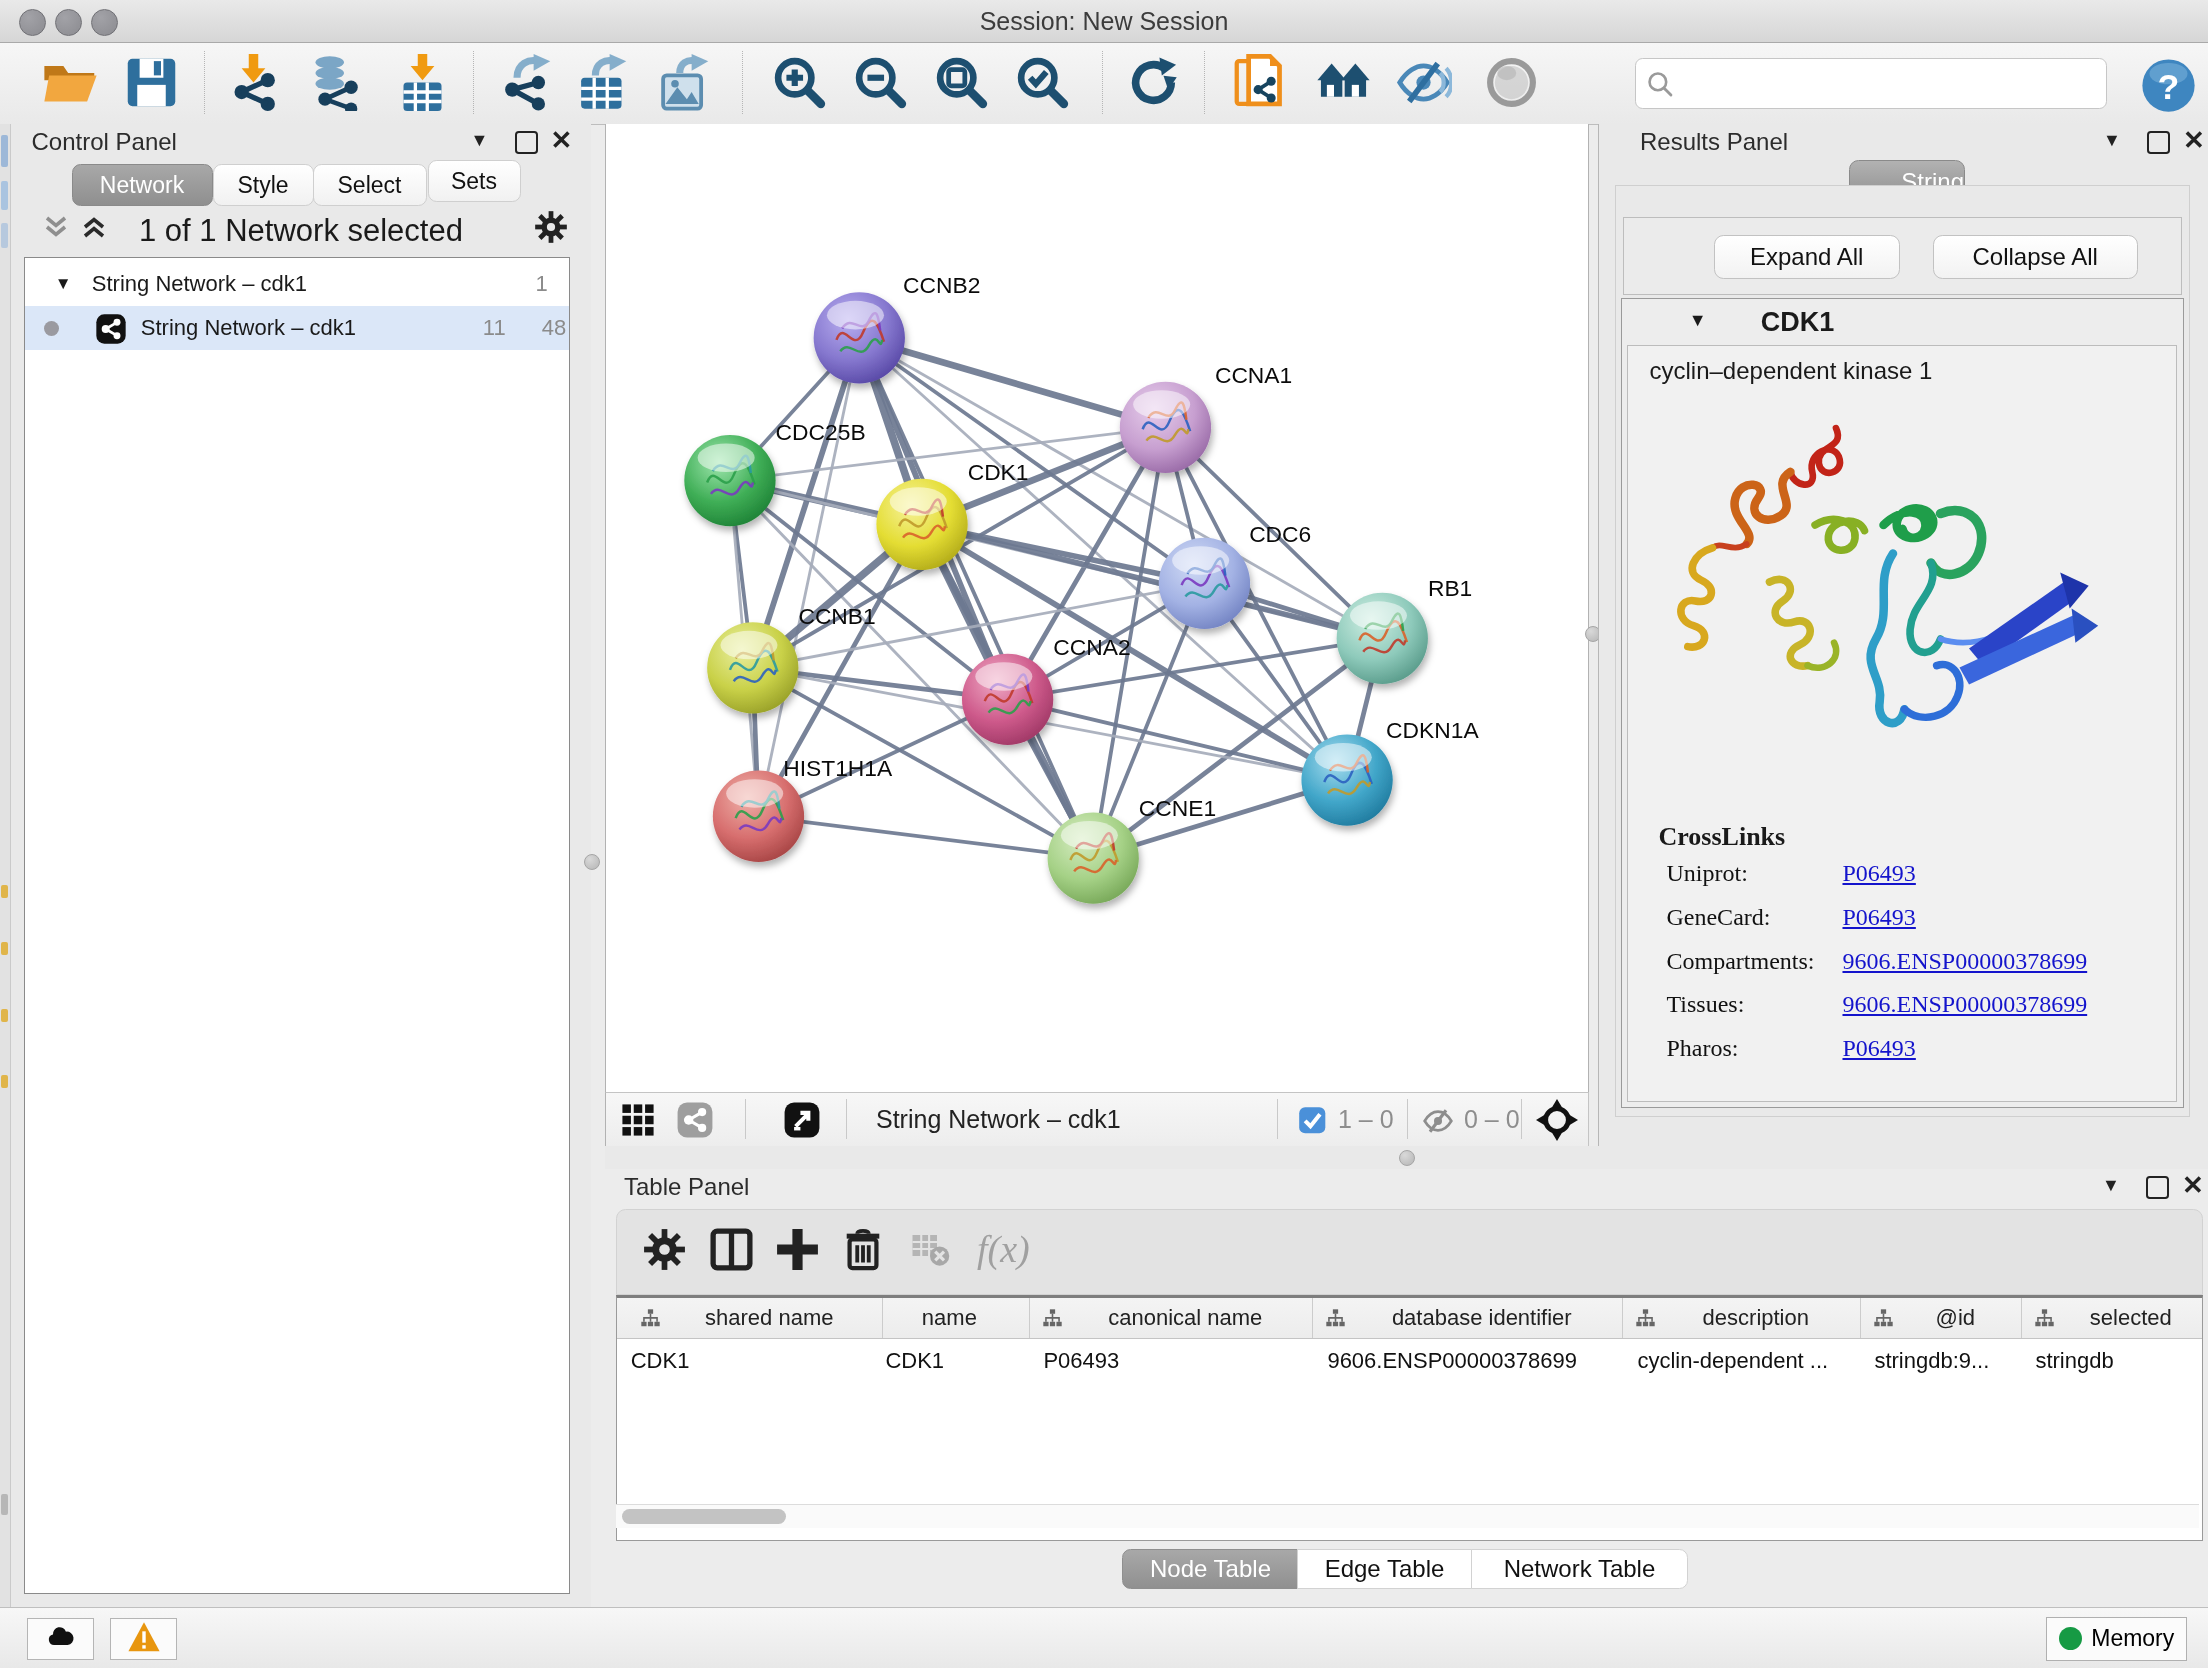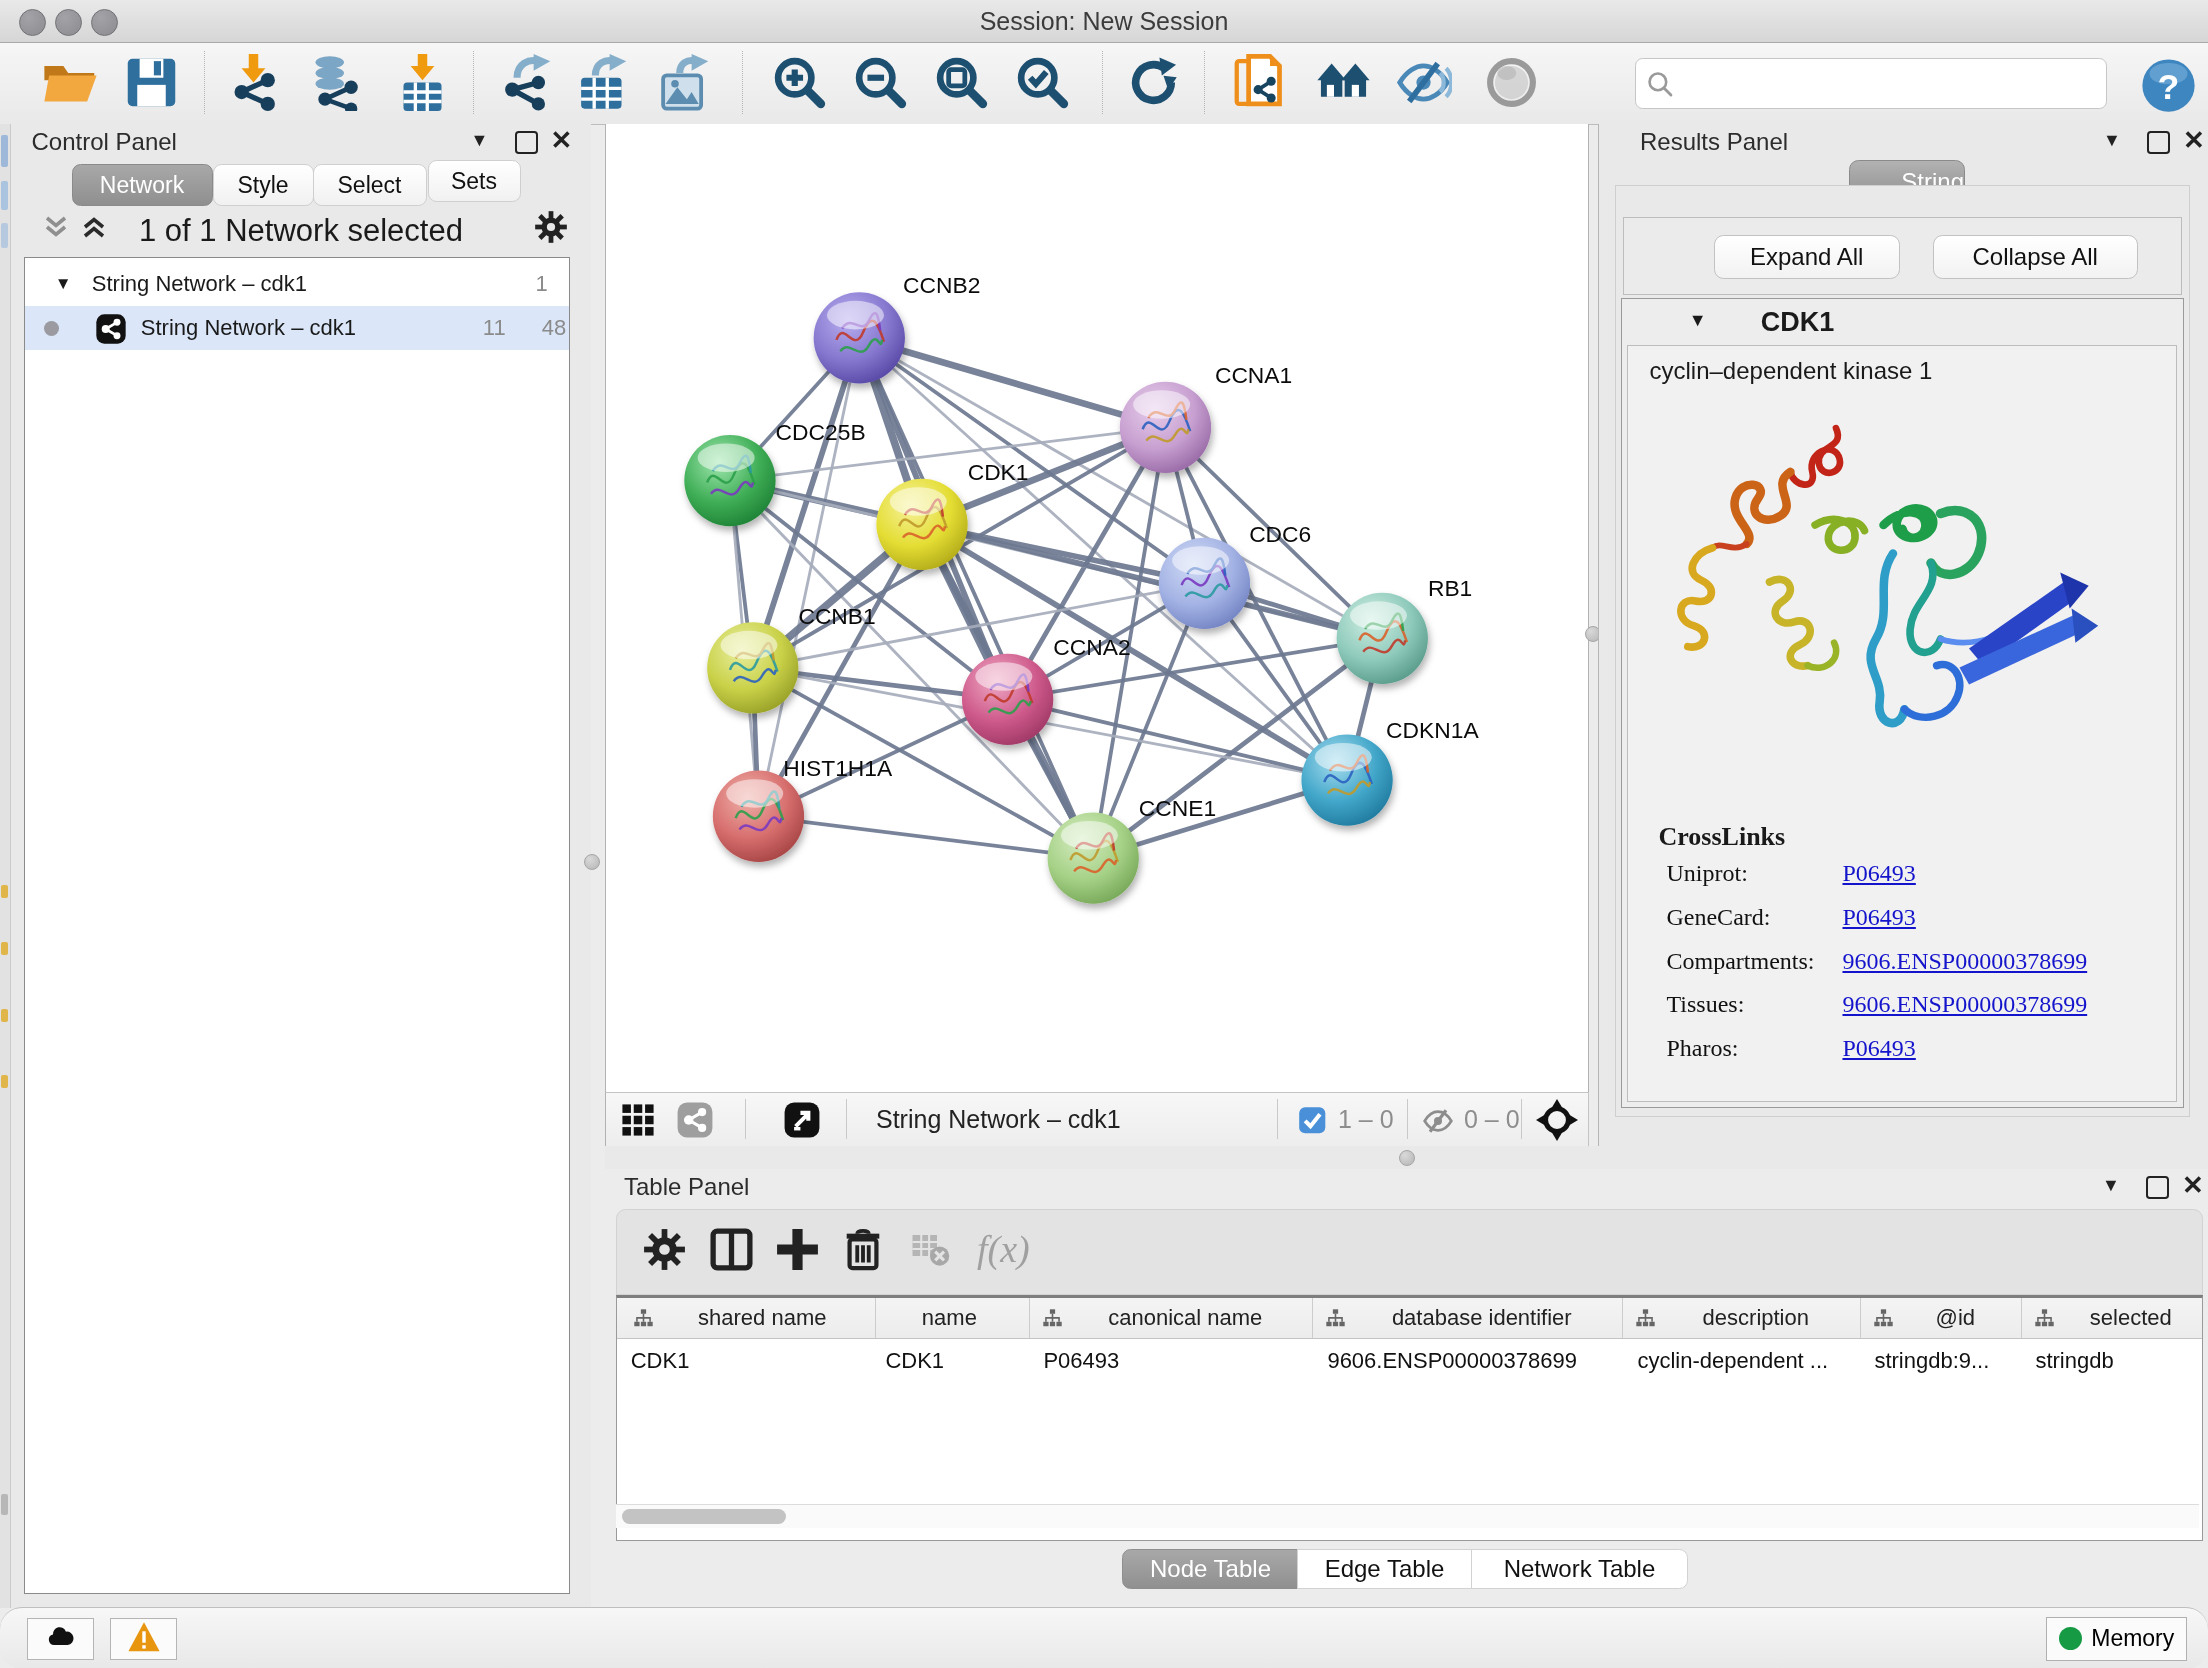--- a/index.html
+++ b/index.html
@@ -79,21 +79,21 @@
     border-right:1px solid #cccccc;white-space:nowrap;overflow:hidden;}
   .td-cell{position:absolute;top:44px;height:38px;line-height:38px;font-size:22px;color:#111;
     white-space:nowrap;overflow:hidden;}
   .tbl-scroll{left:11.4px;top:335px;width:1583px;height:23px;background:#fafafa;border-top:1px solid #dcdcdc;}
   .tbl-thumb{left:5.7px;top:3.8px;width:164px;height:15px;background:#c3c3c3;border-radius:7.6px;}
   .seg{position:absolute;height:38px;line-height:38px;text-align:center;font-size:24px;
     background:#fff;border:1px solid #d2d2d2;color:#111;cursor:pointer;}
   .seg.active{background:linear-gradient(#a8a8a8,#909090);color:#fff;border-color:#8f8f8f;}
   
   .statusbar{left:0;top:1607px;width:2208px;height:61px;background:linear-gradient(#f7f7f7,#e8e8e8);
-    border-top:1px solid #bfbfbf;border-radius:22px;}
+    border-top:1px solid #bfbfbf;}
   .sb-btn{position:absolute;top:9.5px;width:67px;height:42px;background:#fbfbfb;border:1.9px solid #b5b5b5;cursor:pointer;}
   .mem-btn{position:absolute;top:8.6px;right:21px;width:141px;height:44px;background:#fbfbfb;
     border:1.9px solid #b0b0b0;font-size:23px;cursor:pointer;font-family:"Liberation Sans",sans-serif;}
   .mem-dot{display:inline-block;width:23px;height:23px;border-radius:50%;background:#169a44;
     vertical-align:middle;margin-right:9.5px;margin-top:-3.8px;}
 </style>
 </head>
 <body>
 
 <div class="abs titlebar">
@@ -721,21 +721,21 @@
     </button>
     <button class="tp-btn" style="left:350px;width:86px" disabled="">
       <svg viewBox="0 0 40 24" width="80" height="49">
           <text x="2" y="18" font-family="Liberation Serif,serif" font-style="italic" font-size="19" fill="#a0a0a0">f(x)</text>
         </svg>
     </button>
   </div>
 
   <div class="abs tblbox">
     <div class="th-row" id="tbl-head">
-        <div class="th-cell" style="left: 4px; width: 254px;"><span style="margin-left:11.4px;vertical-align:-2.9px"><svg width="21" height="19" viewBox="0 0 16 14">
+        <div class="th-cell" style="left: 11px; width: 254px;"><span style="margin-left:11.4px;vertical-align:-2.9px"><svg width="21" height="19" viewBox="0 0 16 14">
               <g fill="#666">
                 <rect x="6" y="0" width="4" height="3.4"></rect>
                 <rect x="1" y="9.5" width="4" height="3.4"></rect>
                 <rect x="6" y="9.5" width="4" height="3.4"></rect>
                 <rect x="11" y="9.5" width="4" height="3.4"></rect>
                 <path stroke="#666" stroke-width="1.2" fill="none" d="M8 3.4v3M3 9.5v-3h10v3M8 6.5v3"></path>
               </g>
             </svg></span><span style="margin-left:9.5px;display:inline-block;width:198px;text-align:center">shared name</span></div>
         <div class="th-cell" style="left: 255px; width: 157px;"><span style="margin-left:0px;display:inline-block;width:154px;text-align:center">name</span></div>
         <div class="th-cell" style="left: 413px; width: 282px;"><span style="margin-left:11.4px;vertical-align:-2.9px"><svg width="21" height="19" viewBox="0 0 16 14">

